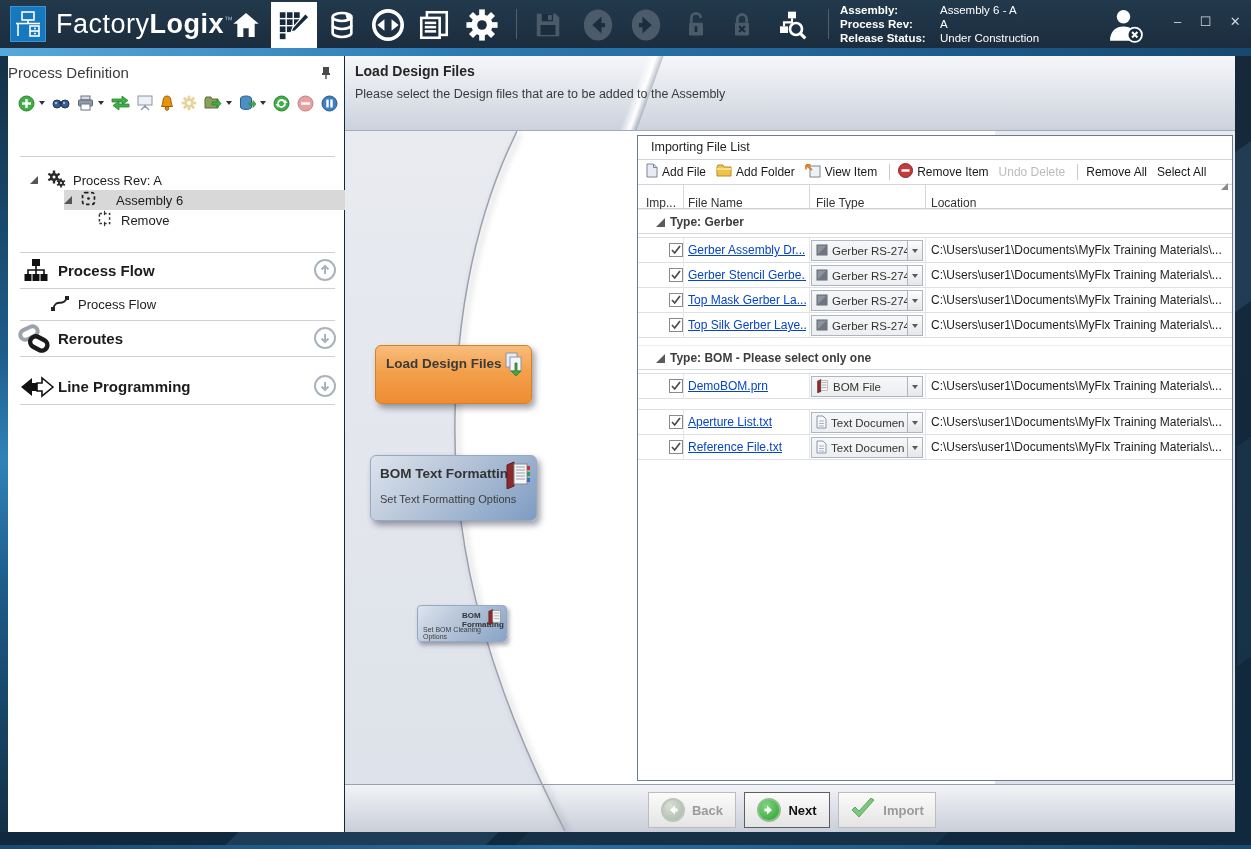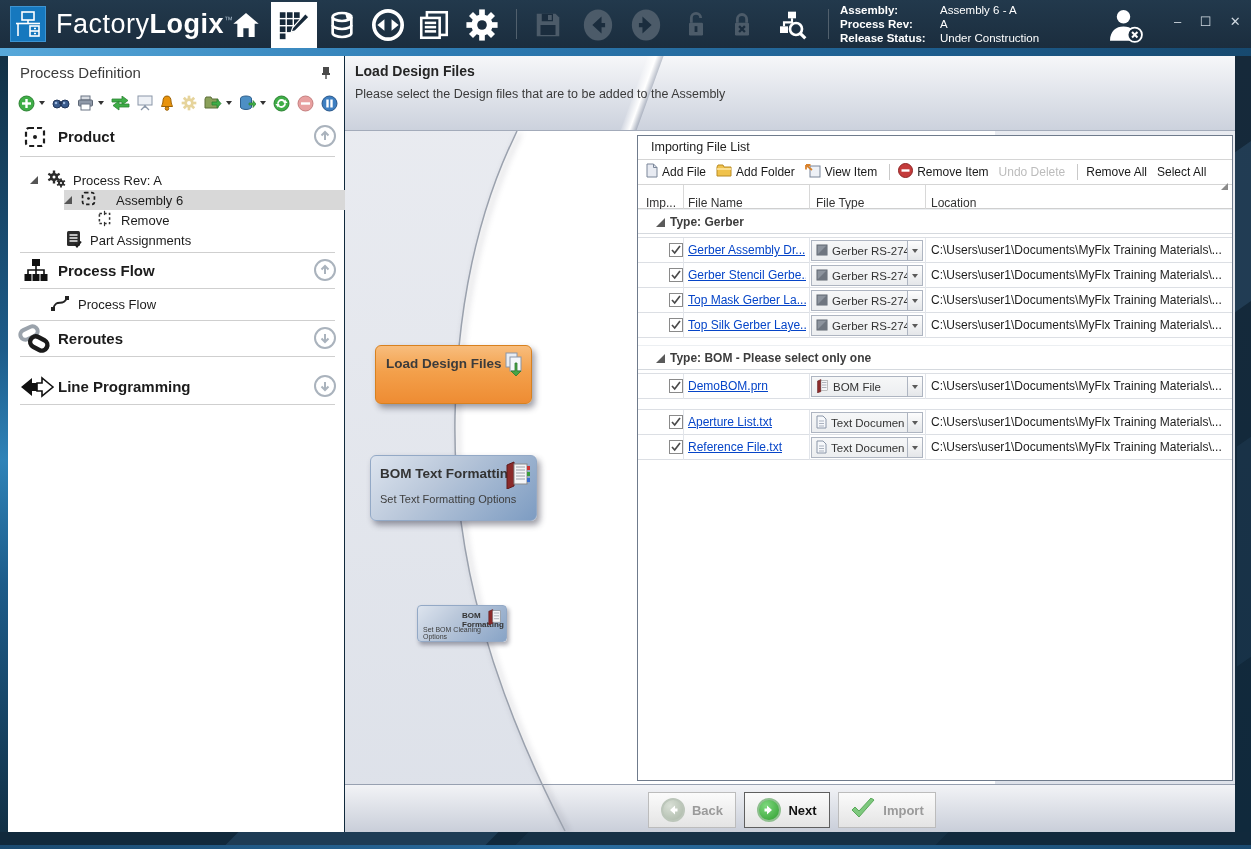--- a/index.html
+++ b/index.html
@@ -23,21 +23,21 @@
   #brand sup { font-size:9px; color:#9fb2c2; }
   .navico { top:6px; width:40px; height:38px; display:flex; align-items:center; justify-content:center; }
   .navico.active { background:#fff; top:2px; height:46px; width:46px; }
   .tb-sep-v { top:9px; width:1px; height:30px; background:#51606d; }
   .tb-info { color:#fff; font-size:11.5px; line-height:14px; }
   .tb-info b { font-weight:bold; }
   #win-buttons span { color:#cfd8e0; font-size:13px; margin-left:14px; cursor:default; }
 
   
   #sidebar { left:8px; top:56px; width:337px; height:776px; background:#fff; border-right:1px solid #10293c; }
-  #sidebar-title { left:12px; top:8px; font-size:15px; color:#3c3c3c; }
+  #sidebar-title { left:0; top:8px; font-size:15px; color:#3c3c3c; }
   #pin-icon { left:312px; top:10px; }
   #sb-toolbar { left:10px; top:36px; height:22px; display:flex; align-items:center; gap:7px; }
   .sb-ico { display:inline-flex; align-items:center; }
   .caret { width:0; height:0; border-left:3.5px solid transparent; border-right:3.5px solid transparent; border-top:4px solid #333; display:inline-block; }
   .section-hd { left:0; width:337px; height:30px; }
   .section-hd .lbl { font-size:15px; font-weight:bold; color:#1c1c1c; }
   .sep-h { left:12px; width:315px; height:1px; background:#cfcfcf; }
   .tree-row { left:0; width:337px; height:20px; display:flex; align-items:center; font-size:13px; color:#1c1c1c; }
   .tree-sel { background:#d8d8d8; }
   .circ-btn { width:22px; height:22px; border-radius:50%; border:2px solid #aab3bd; display:flex; align-items:center; justify-content:center; }
@@ -372,36 +372,20 @@
       </span>
       <span class="sb-ico">
         <svg width="17" height="17" viewBox="0 0 17 17">
           <circle cx="8.5" cy="8.5" r="7.5" fill="#3e7fc1" stroke="#29578a"></circle>
           <rect x="5.3" y="4.5" width="2.4" height="8" fill="#fff"></rect>
           <rect x="9.3" y="4.5" width="2.4" height="8" fill="#fff"></rect>
         </svg>
       </span>
     </div>
 
-  <div class="section-hd abs" style="top:68px">
-    <span class="abs" style="left:14px; top:0px">
-      <svg width="26" height="26" viewBox="0 0 26 26">
-          <g fill="none" stroke="#1c1c1c" stroke-width="2.2" stroke-dasharray="5 3">
-            <rect x="4" y="4" width="18" height="18" rx="3"></rect>
-          </g>
-          <circle cx="13" cy="13" r="2" fill="#1c1c1c"></circle>
-        </svg>
-    </span>
-    <span class="lbl abs" style="left:50px; top:4px">Product</span>
-    <span class="circ-btn abs" style="left:306px; top:1px">
-      <svg width="12" height="12" viewBox="0 0 12 12">
-          <path d="M6 10 V2 M2.5 5.5 L6 2 L9.5 5.5" fill="none" stroke="#aab3bd" stroke-width="2"></path>
-        </svg>
-    </span>
-  </div>
   <div class="sep-h abs" style="top:100px"></div>
 
   <div class="tree-row abs" style="top:114px">
     <svg width="8" height="8" style="margin-left:22px" viewBox="0 0 8 8">
         <polygon points="8,0 8,8 0,8" fill="#555"></polygon>
       </svg>
     <span style="margin-left:8px">
       <svg width="20" height="18" viewBox="0 0 20 18">
           <g fill="#2b2b2b">
             <circle cx="8" cy="7" r="4"></circle>
@@ -433,34 +417,20 @@
   </div>
   <div class="tree-row abs" style="top:154px">
     <span style="margin-left:88px">
       <svg width="17" height="17" viewBox="0 0 20 20">
           <rect x="4" y="4" width="12" height="12" fill="none" stroke="#333" stroke-width="1.8" stroke-dasharray="3 2.5"></rect>
           <line x1="10" y1="1" x2="10" y2="6" stroke="#333" stroke-width="1.4"></line>
           <line x1="10" y1="14" x2="10" y2="19" stroke="#333" stroke-width="1.4"></line>
         </svg>
     </span>
     <span style="margin-left:8px">Remove</span>
-  </div>
-  <div class="tree-row abs" style="top:174px">
-    <span style="margin-left:58px">
-      <svg width="16" height="18" viewBox="0 0 16 18">
-          <rect x="1" y="1" width="13" height="15" rx="1.5" fill="#2b2b2b"></rect>
-          <g stroke="#fff" stroke-width="1.4">
-            <line x1="3.5" y1="5" x2="11.5" y2="5"></line>
-            <line x1="3.5" y1="8" x2="11.5" y2="8"></line>
-            <line x1="3.5" y1="11" x2="11.5" y2="11"></line>
-          </g>
-          <path d="M9 14 L11 16.5 L15 11.5" fill="none" stroke="#1c1c1c" stroke-width="2"></path>
-        </svg>
-    </span>
-    <span style="margin-left:8px">Part Assignments</span>
   </div>
 
   <div class="sep-h abs" style="top:196px"></div>
 
   <div class="section-hd abs" style="top:202px">
     <span class="abs" style="left:16px; top:0px">
       <svg width="24" height="26" viewBox="0 0 24 26">
           <g fill="#111">
             <rect x="8" y="1" width="8" height="7"></rect>
             <rect x="0.5" y="16" width="7" height="7"></rect>

